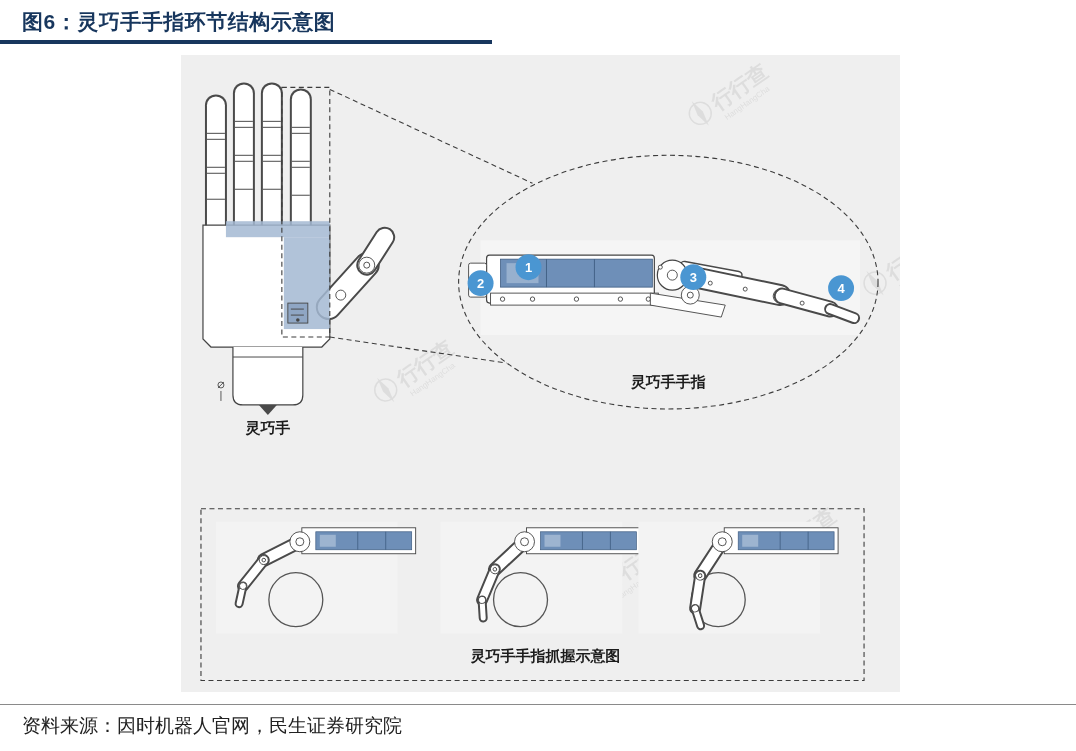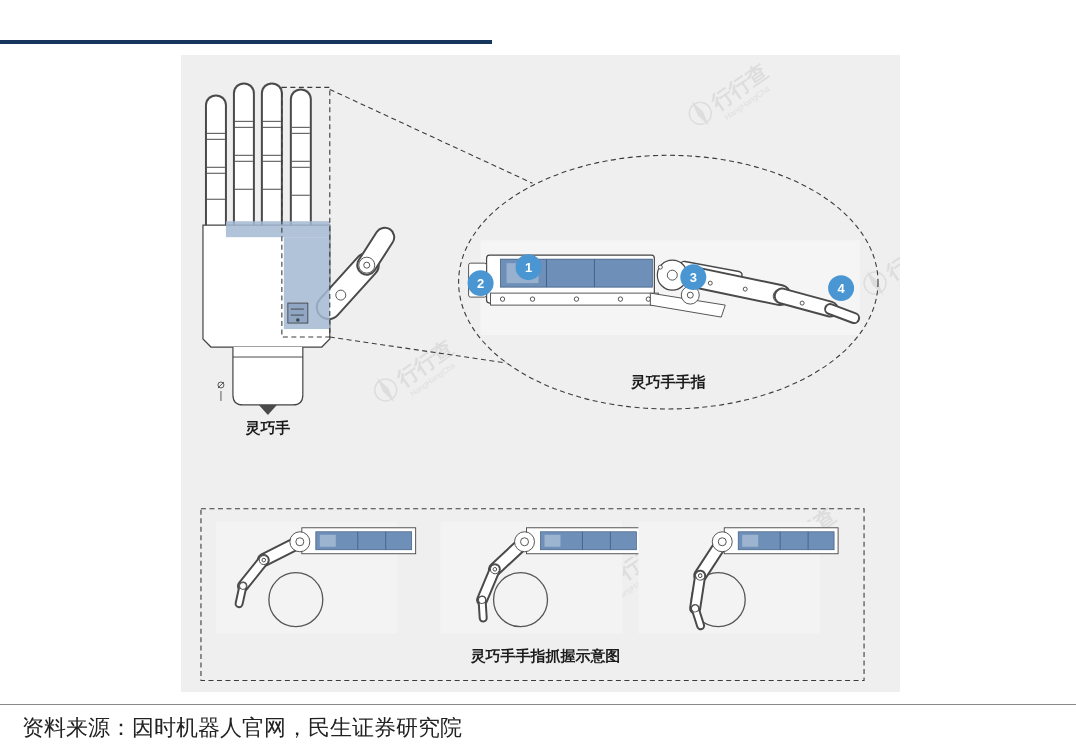--- a/index.html
+++ b/index.html
@@ -19,38 +19,39 @@
   .panel {
     position:absolute; left:181px; top:55px; width:719px; height:637px;
     background:var(--panel-bg,#efefef);
   }
   .panel svg { display:block; }
   .footer-rule {
     position:absolute; left:0; top:704px; width:1076px; height:1px;
     background:#8a8a8a;
   }
   .source-text {
-    position:absolute; left:22px; top:713px; font-size:22px; color:#222222;
+    position:absolute; left:22px; top:713px; font-size:19px; color:#222222;
   }
   
   .dash { fill:none; stroke:#3c3c3c; stroke-width:1.1; stroke-dasharray:5 3.5; }
   .bar-d { stroke:#4a4a4a; stroke-linecap:round; fill:none; }
   .bar-w { stroke:#ffffff; stroke-linecap:round; fill:none; }
   .jl { stroke:#4a4a4a; stroke-width:1; }
   .outline { fill:#ffffff; stroke:#444444; stroke-width:1.2; }
   .outline-thin { fill:#ffffff; stroke:#444444; stroke-width:0.9; }
   .lbl { font-weight:700; font-size:15px; fill:#1b1b1b; }
   .callout-num { font-size:13px; font-weight:700; fill:#ffffff; }
   .wm { color:var(--watermark-gray,#dcdcdc); opacity:.9; }
 </style>
 </head>
 <body>
 
 <div class="page">
 
+  <h1 class="fig-title">图6：灵巧手手指环节结构示意图</h1>
   <div class="title-rule"></div>
 
   <div class="panel">
     <svg width="719" height="637" viewBox="0 0 720 637">
 
       <defs>
 
         <g id="wm-def">
           <g>
             <circle cx="0" cy="0" r="11" fill="none" stroke="currentColor" stroke-width="1.5"></circle>

